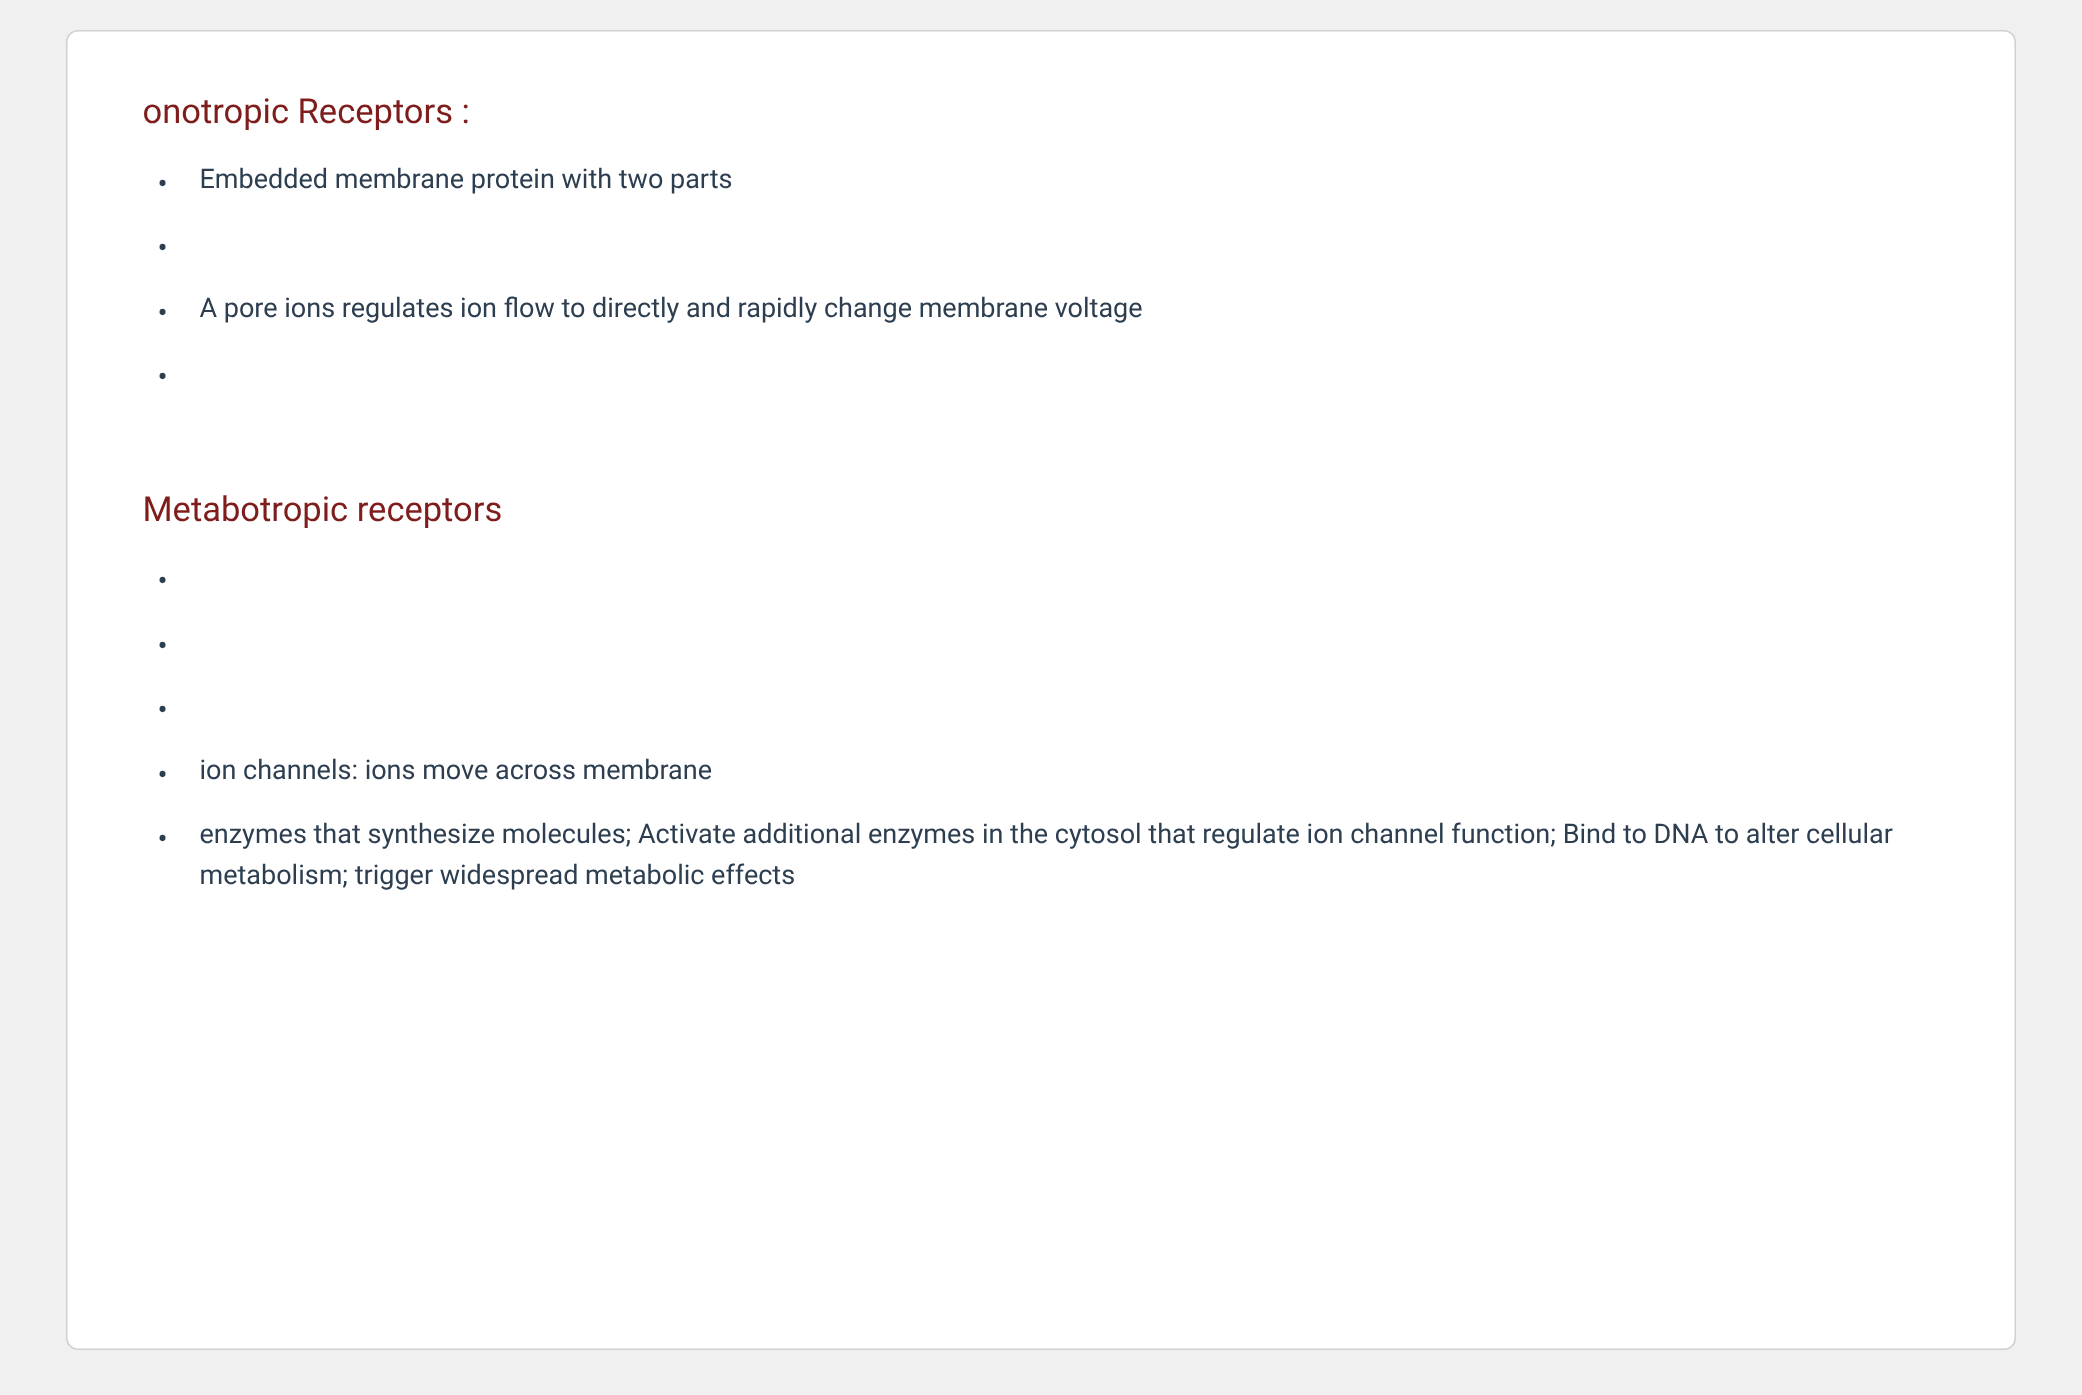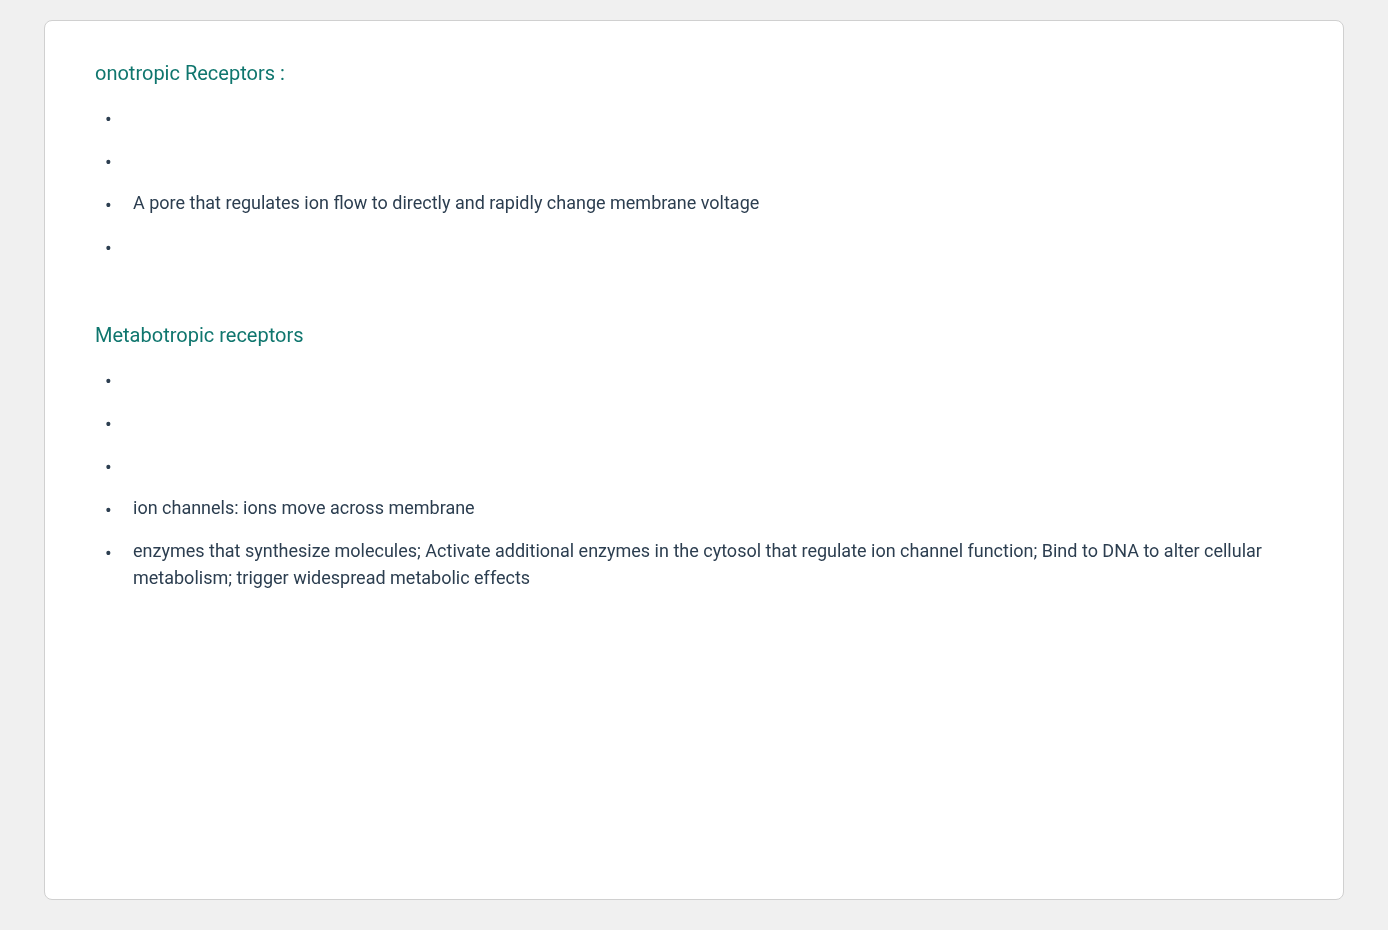--- a/index.html
+++ b/index.html
@@ -35,23 +35,23 @@
       width: 100%;
       max-width: 1300px;
       min-height: 880px;
     }
 
     .section {
       margin-bottom: 30px;
     }
 
     .section-title {
-      font-size: 20px;
+      font-size: 23px;
       font-weight: 400;
-      color: #0f766e;
+      color: #7f1d1d;
       margin-bottom: 18px;
     }
 
     .bullet-list {
       list-style: none;
       padding: 0;
       margin: 0 0 0 10px;
     }
 
     .bullet-list li {
@@ -82,27 +82,28 @@
 <body>
 
 <div class="page-container">
   <div class="content-card">
 
     <div class="section">
       <div class="section-title">onotropic Receptors :</div>
       <ul class="bullet-list">
         <li>
           <span class="bullet">•</span>
+          <span class="item-text">Embedded membrane protein with two parts</span>
         </li>
         <li>
           <span class="bullet">•</span>
         </li>
         <li>
           <span class="bullet">•</span>
-          <span class="item-text">A pore that regulates ion flow to directly and rapidly change membrane voltage</span>
+          <span class="item-text">A pore ions regulates ion flow to directly and rapidly change membrane voltage</span>
         </li>
         <li>
           <span class="bullet">•</span>
         </li>
       </ul>
     </div>
 
     <div class="spacer"></div>
 
     <div class="section">

